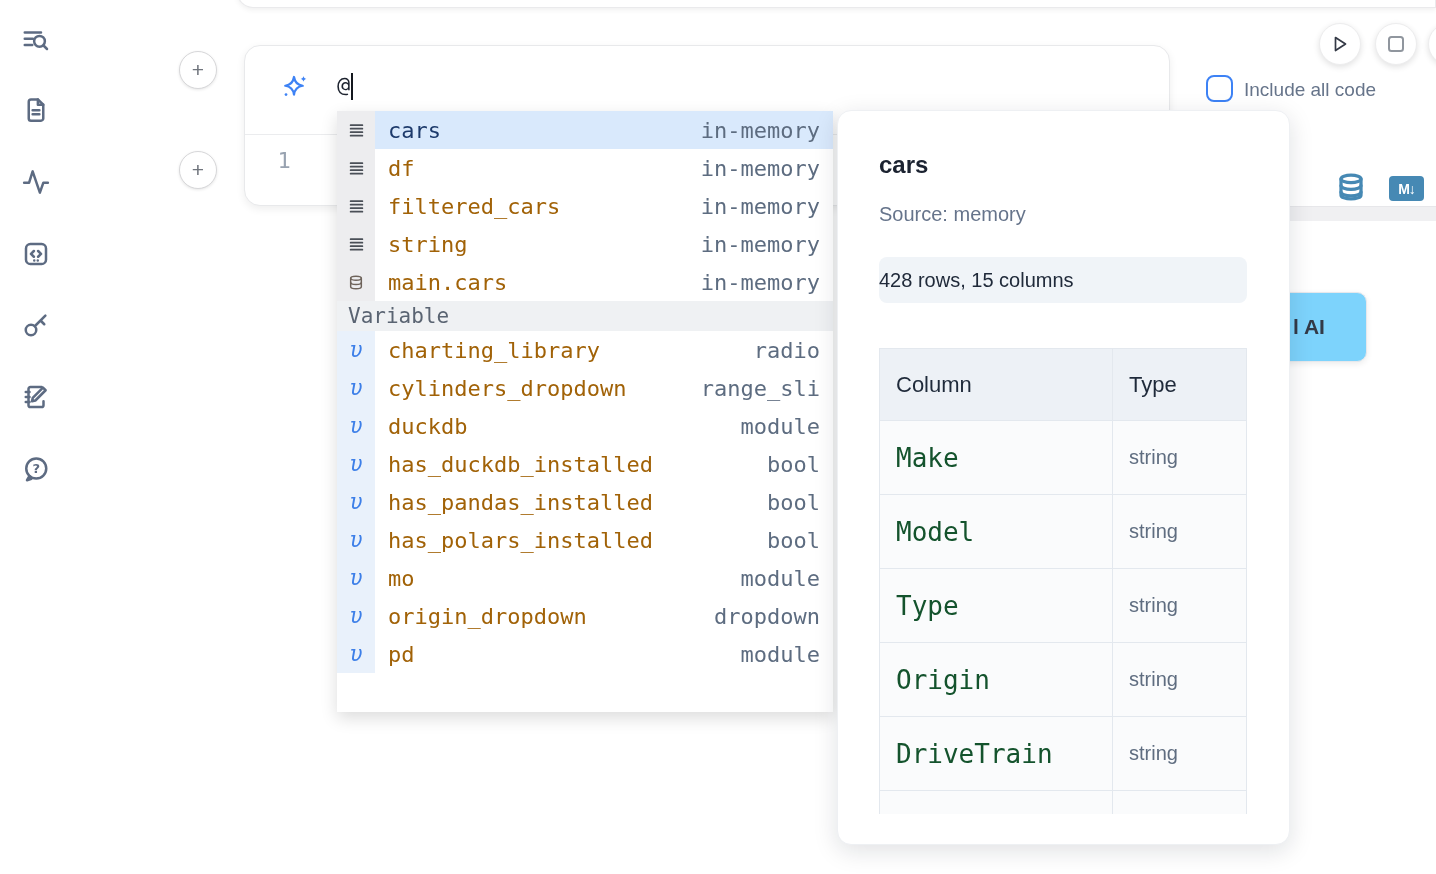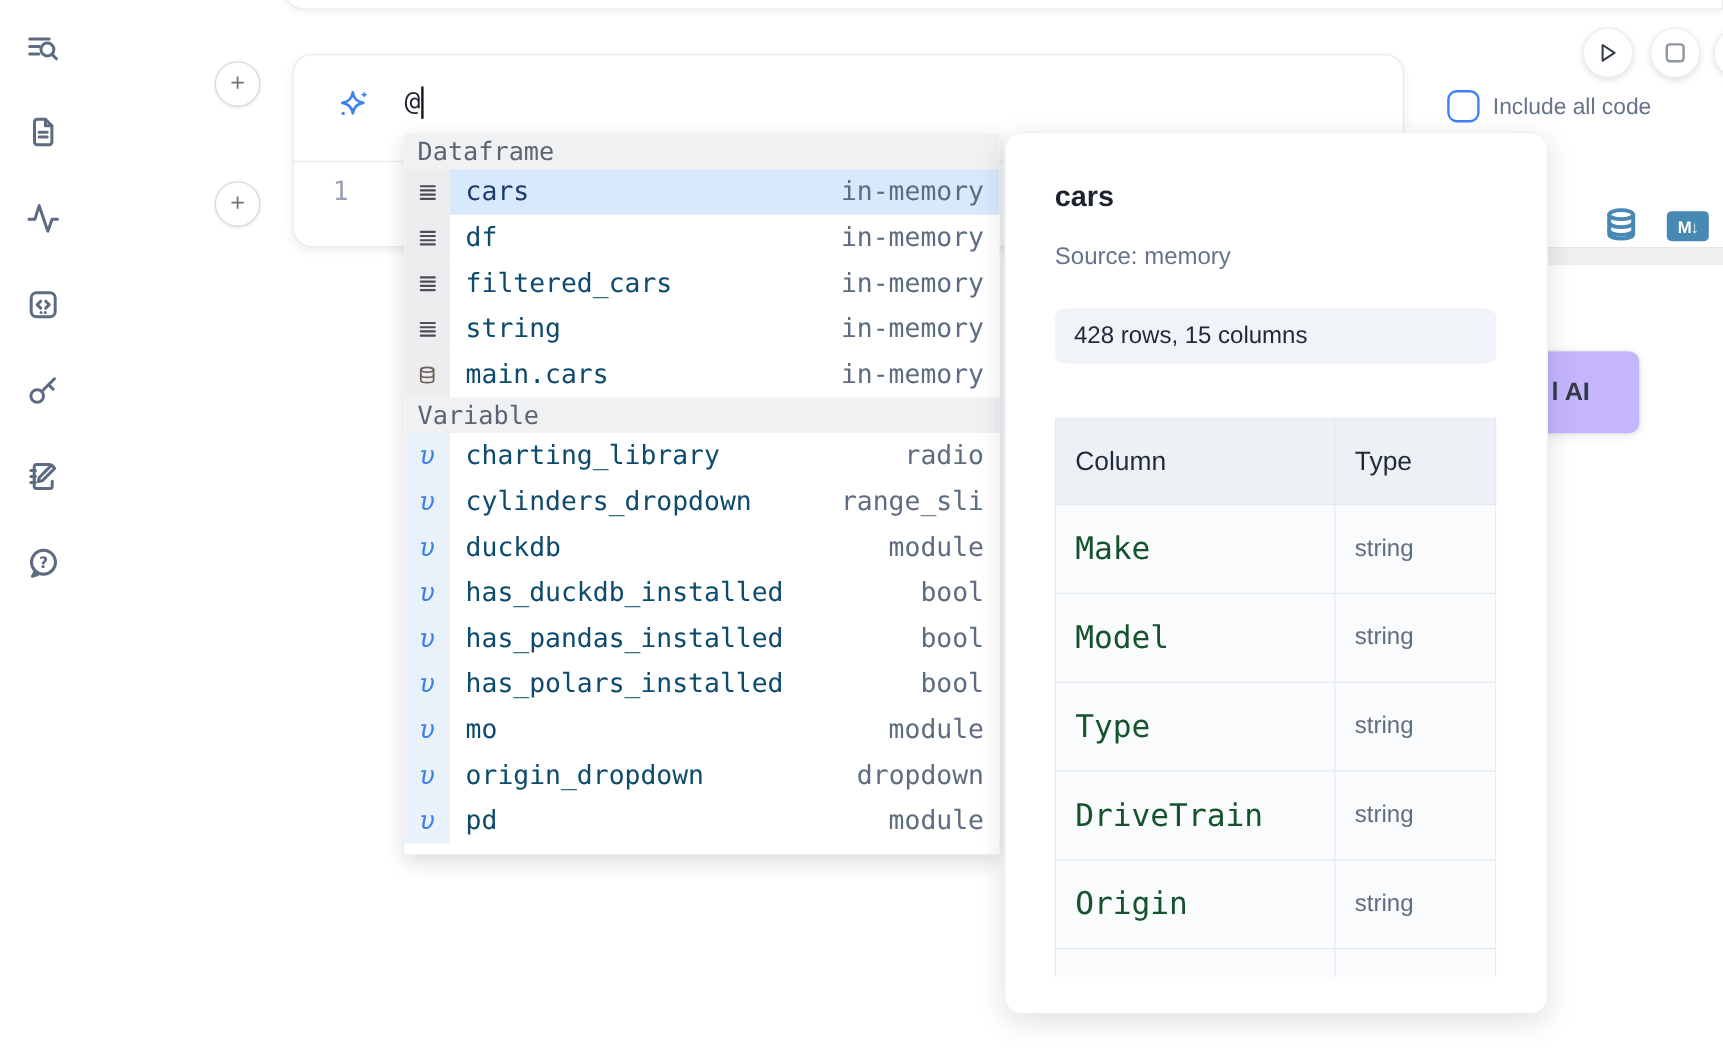--- a/index.html
+++ b/index.html
@@ -48,57 +48,57 @@
   .chk-label { font-size:19px; color:#66748a; }
 
   
   .md-badge { width:35px; height:25px; border-radius:4px; background:#4689b4; color:#fff;
     font-weight:bold; font-size:14px; letter-spacing:-1px; display:flex;
     align-items:center; justify-content:center; cursor:pointer; }
   .editor-strip { left:837px; top:206px; width:599px; height:15px; background:#f0f0f2;
     border-top:1px solid #e7e7ea; }
 
   
-  .ai-card { left:1240px; top:292px; width:127px; height:70px; background:#c4b5fd;
+  .ai-card { left:1240px; top:292px; width:127px; height:70px; background:#7dd3fc;
     border:1px solid #e6e8ec; border-radius:10px; box-shadow:0 2px 6px rgba(0,0,0,.08);
     z-index:10; }
   .ai-card span { position:absolute; left:52px; top:0; line-height:68px; font-size:21px;
     font-weight:bold; color:#333a47; }
 
   
   .dropdown { left:337px; top:111px; width:496px; height:601px; background:#fff;
     box-shadow:0 6px 16px rgba(0,0,0,.14); overflow:hidden; z-index:20; }
   .ac-header { height:30px; line-height:30px; background:#eff1f3; color:#5a6472;
     font-family:"DejaVu Sans Mono",monospace; font-size:21px; padding-left:11px; }
   .ac-row { display:flex; height:38px; cursor:pointer; }
   .ac-ic { width:38px; flex:0 0 38px; background:#ededef; display:flex;
     align-items:center; justify-content:center; }
   .ac-ic.var { background:#e9f1fb; }
   .ac-ic svg { display:block; }
   .ac-ic .upsilon { font-family:"DejaVu Sans Mono",monospace; font-style:italic;
     font-size:21px; color:#3d7fe8; }
   .ac-body { flex:1; display:flex; align-items:center; padding:0 13px 0 13px;
     background:#fff; overflow:hidden; }
   .ac-row.sel .ac-body { background:#d9e9fc; }
-  .ac-name { font-family:"DejaVu Sans Mono",monospace; font-size:22px; color:#0c4a6e;
+  .ac-name { font-family:"DejaVu Sans Mono",monospace; font-size:22px; color:#a16207;
     white-space:pre; }
   .ac-row.sel .ac-name { color:#1d3a6b; }
   .ac-type { margin-left:auto; font-family:"DejaVu Sans Mono",monospace; font-size:22px;
     color:#5d6c80; white-space:pre; }
 
   
   .panel { left:837px; top:110px; width:453px; height:735px; background:#fff;
     border:1px solid #eef0f3; border-radius:14px;
     box-shadow:0 6px 24px rgba(15,23,42,.13); overflow:hidden; z-index:30; }
   .panel-title { position:absolute; left:41px; top:40px; font-size:24px; font-weight:bold;
     color:#1b2230; }
   .panel-source { position:absolute; left:41px; top:92px; font-size:20px; color:#66748b; }
   .panel-pill { position:absolute; left:41px; top:146px; width:368px; height:46px;
     background:#f0f4f8; border-radius:8px; font-size:20px; color:#202a3a;
-    line-height:46px; padding-left:16px; }
+    line-height:46px; padding-left:0; }
   .schema-wrap { position:absolute; left:41px; top:237px; width:368px; height:466px;
     overflow:hidden; }
   .schema { border-collapse:collapse; width:368px; }
   .schema th { height:72px; background:#edf1f6; border:1px solid #e3e8ee;
     font-weight:normal; font-size:22px; color:#1f2a3a; text-align:left;
     padding-left:16px; }
   .schema td { height:74px; background:#fafbfc; border:1px solid #e3e8ee;
     padding-left:16px; }
   .schema td.cname { font-family:"DejaVu Sans Mono",monospace; font-size:26px;
     color:#14532d; width:233px; }
@@ -185,21 +185,20 @@
 </div>
 <div class="abs md-badge" style="left:1389px;top:176px;">M↓</div>
 
 <div class="abs editor-strip"></div>
 
 <div class="abs ai-card">
   <span>l AI</span>
 </div>
 
 <div class="abs dropdown">
-    <div class="ac-header mono">Dataframe</div>
     <div class="ac-row sel">
       <span class="ac-ic">
         <svg width="17" height="17" viewBox="0 0 16 16" stroke="#4a4f57" stroke-width="1.7" stroke-linecap="round">
           <path d="M2.5 3h11M2.5 6.3h11M2.5 9.6h11M2.5 12.9h11"></path>
         </svg>
       </span>
       <div class="ac-body">
         <span class="ac-name">cars</span>
         <span class="ac-type">in-memory</span>
       </div>
@@ -353,25 +352,25 @@
           </tr>
           <tr>
             <td class="cname">Model</td>
             <td class="ctype">string</td>
           </tr>
           <tr>
             <td class="cname">Type</td>
             <td class="ctype">string</td>
           </tr>
           <tr>
+            <td class="cname">Origin</td>
+            <td class="ctype">string</td>
+          </tr>
+          <tr>
             <td class="cname">DriveTrain</td>
-            <td class="ctype">string</td>
-          </tr>
-          <tr>
-            <td class="cname">Origin</td>
             <td class="ctype">string</td>
           </tr>
           <tr>
             <td class="cname"></td>
             <td class="ctype"></td>
           </tr>
         </tbody>
     </table>
   </div>
 </div>

